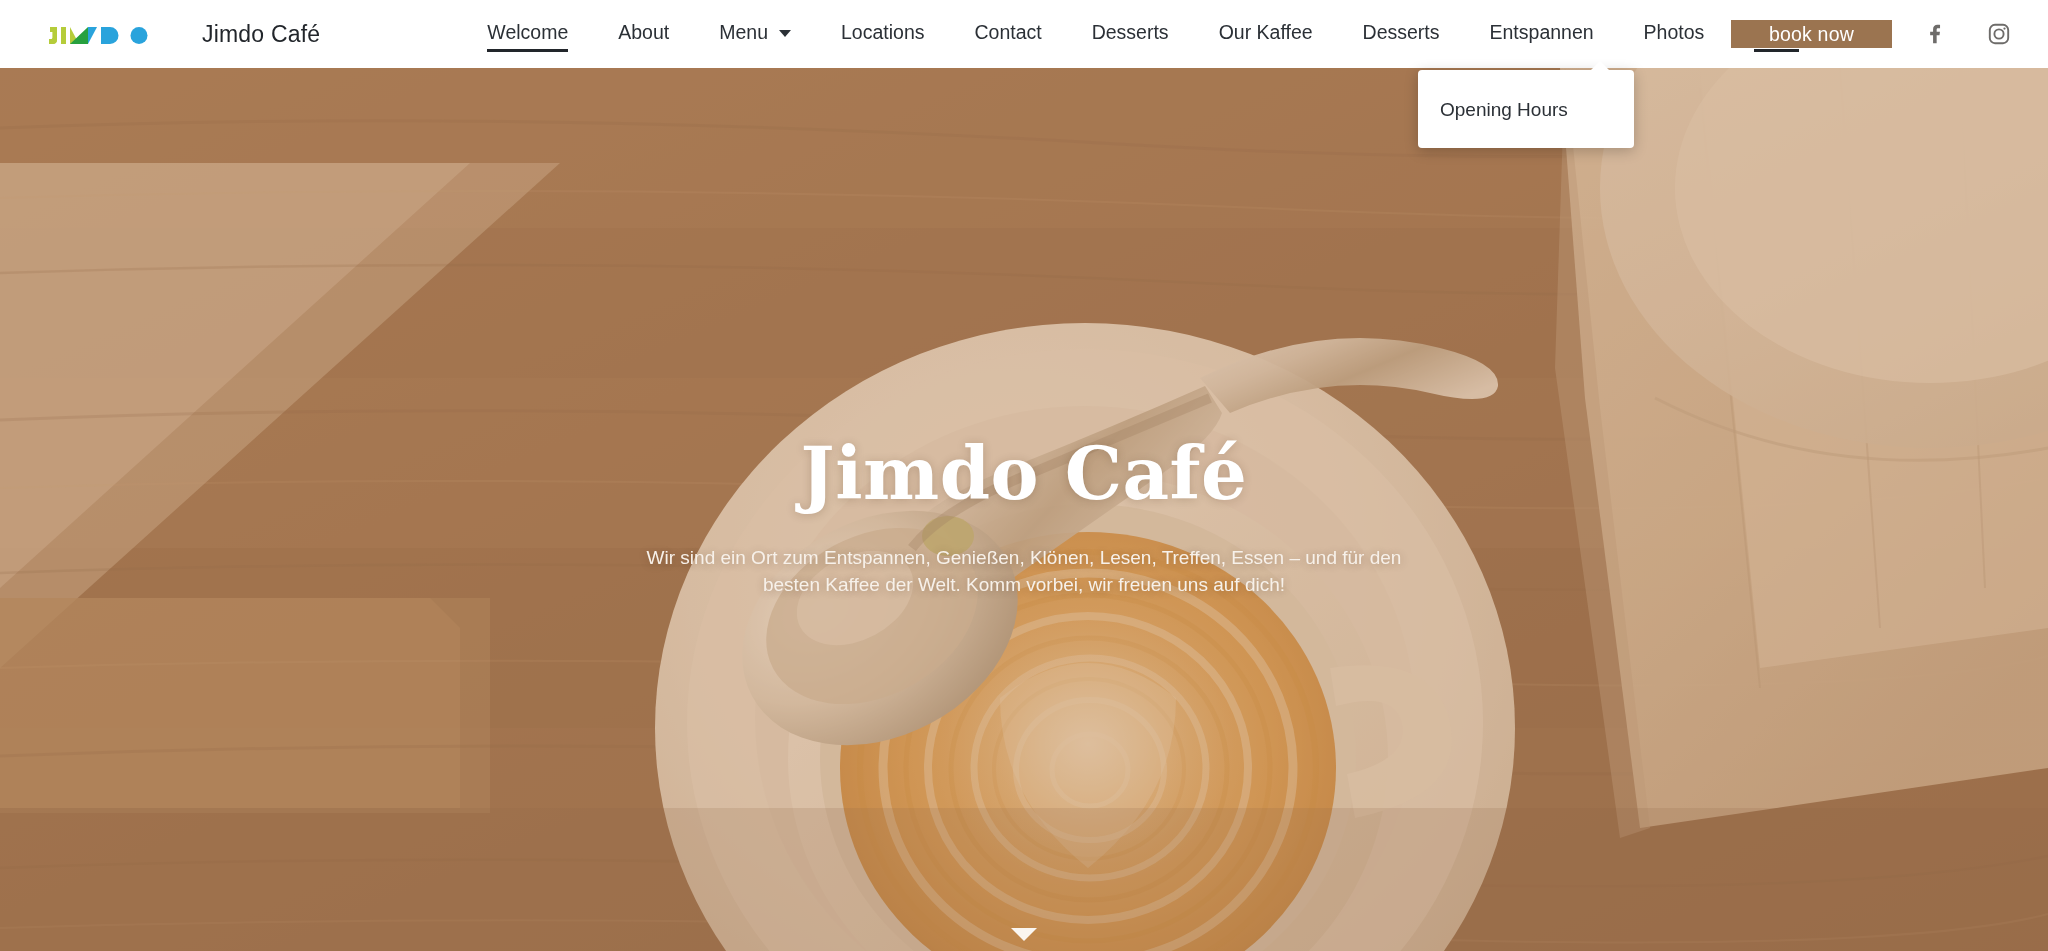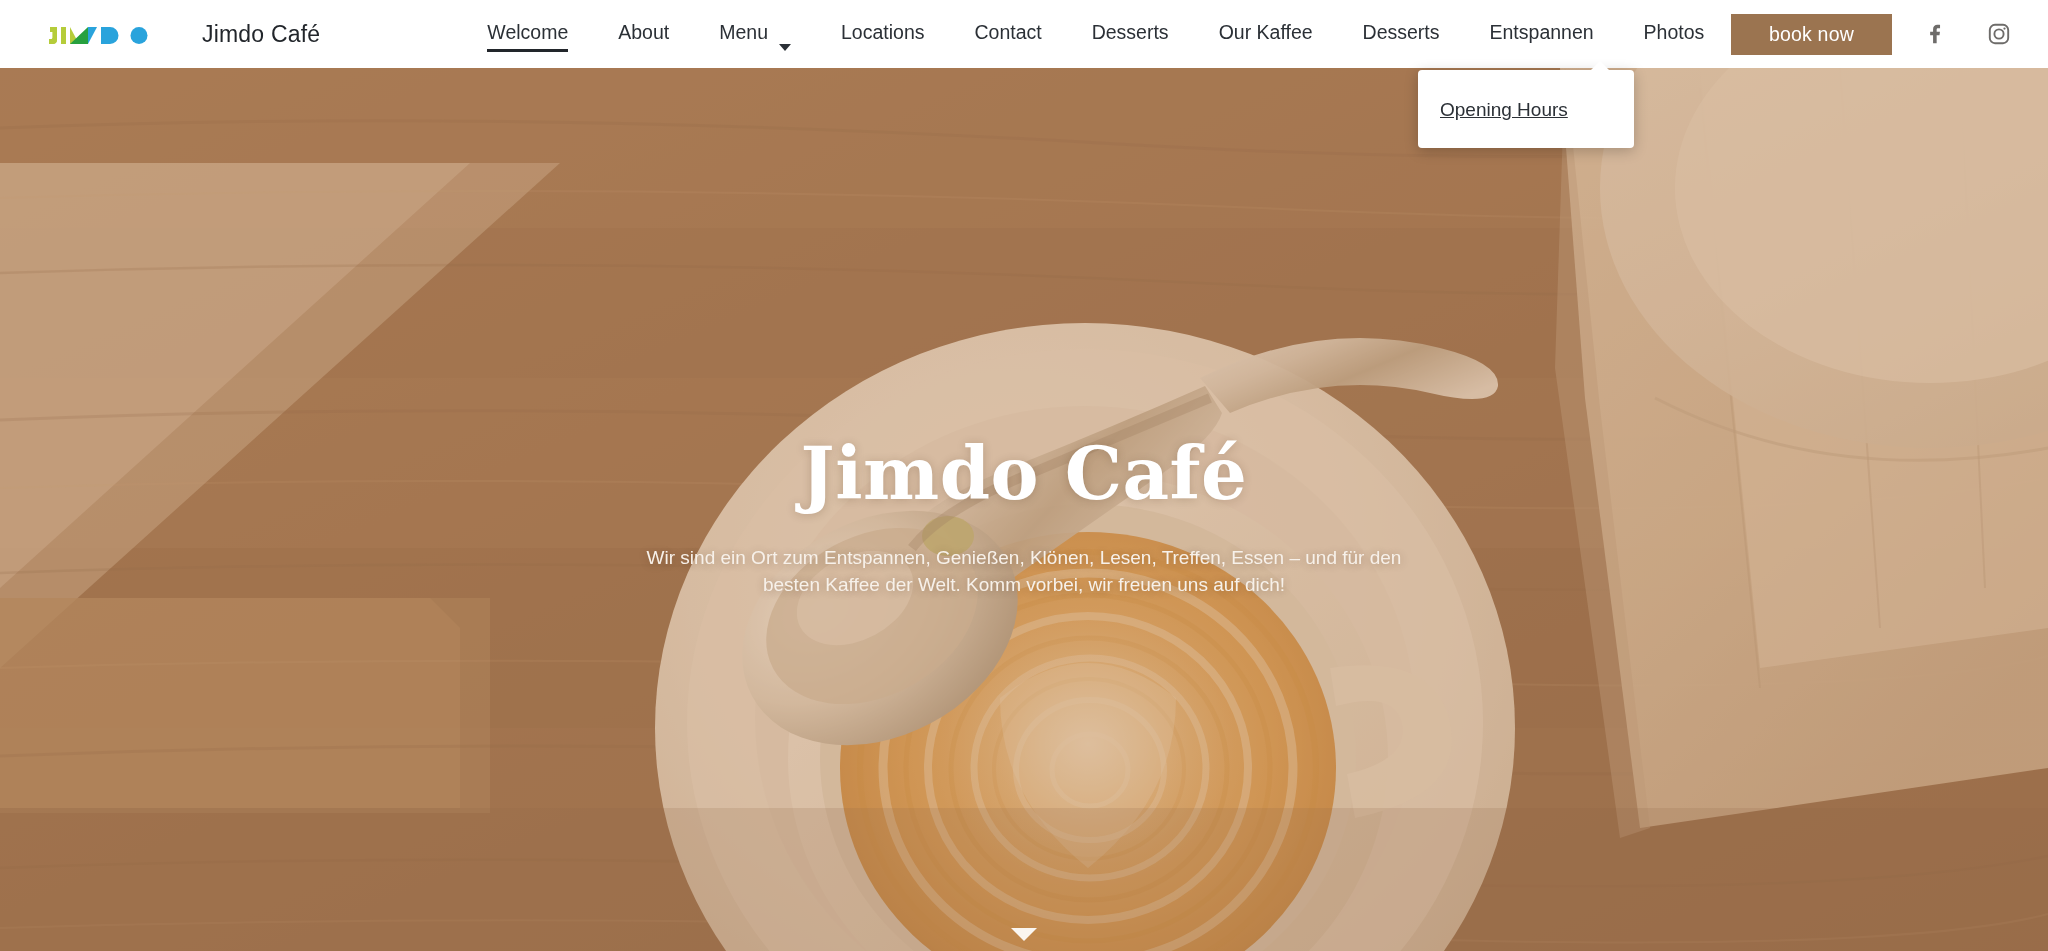--- a/index.html
+++ b/index.html
@@ -42,21 +42,21 @@
     gap: 0px;
   }
   .nav-item {
     position: relative;
     font-size: 19.5px;
     color: #2b3036;
     padding: 0 25px;
     line-height: 30px;
     white-space: nowrap;
     cursor: pointer;
-    display: flex; align-items: flex-end;
+    display: flex; align-items: center;
   }
   .nav-item .label { position: relative; display: inline-block; padding-bottom: 5px; }
   .nav-item.active .label::after,
   .nav-item.open .label::after {
     content: "";
     position: absolute; left: 0; right: 0; bottom: 0;
     height: 2.5px; background: #22262b;
   }
   .caret {
     display: inline-block;
@@ -75,21 +75,21 @@
   .header-right {
     position: absolute; right: 0; top: 0;
     height: 68px;
     display: flex; align-items: center;
     padding-right: 28px;
   }
   .book-btn {
     background: #9b7450;
     color: #ffffff;
     font-size: 19.5px;
-    height: 41px;
+    height: 28px;
     padding: 0 38px;
     border: none;
     display: flex; align-items: center; justify-content: center;
     cursor: pointer;
     letter-spacing: .2px;
   }
   .social {
     width: 42px; height: 42px;
     margin-left: 22px;
     display: flex; align-items: center; justify-content: center;
@@ -117,21 +117,20 @@
     border-left: 10px solid transparent;
     border-right: 10px solid transparent;
     border-bottom: 10px solid #ffffff;
   }
   .dropdown-item {
     font-size: 19px;
     color: #2b3036;
     padding: 13px 22px;
     cursor: pointer;
     white-space: nowrap;
-    text-decoration: underline;
   }
 
   
   .hero {
     position: absolute;
     top: 68px; left: 0;
     width: 2048px; height: 883px;
     overflow: hidden;
     background: #8a5f3d;
   }

